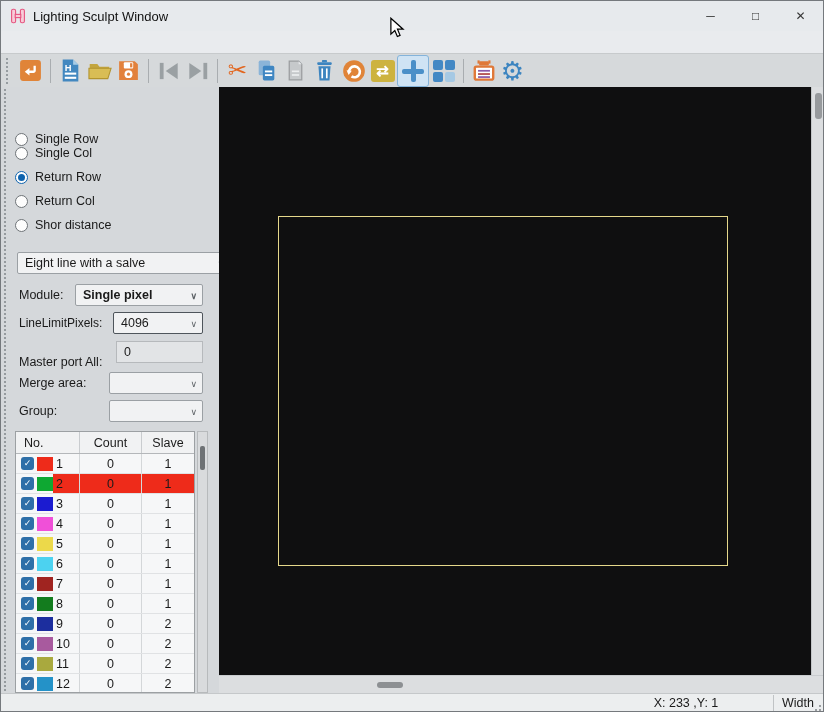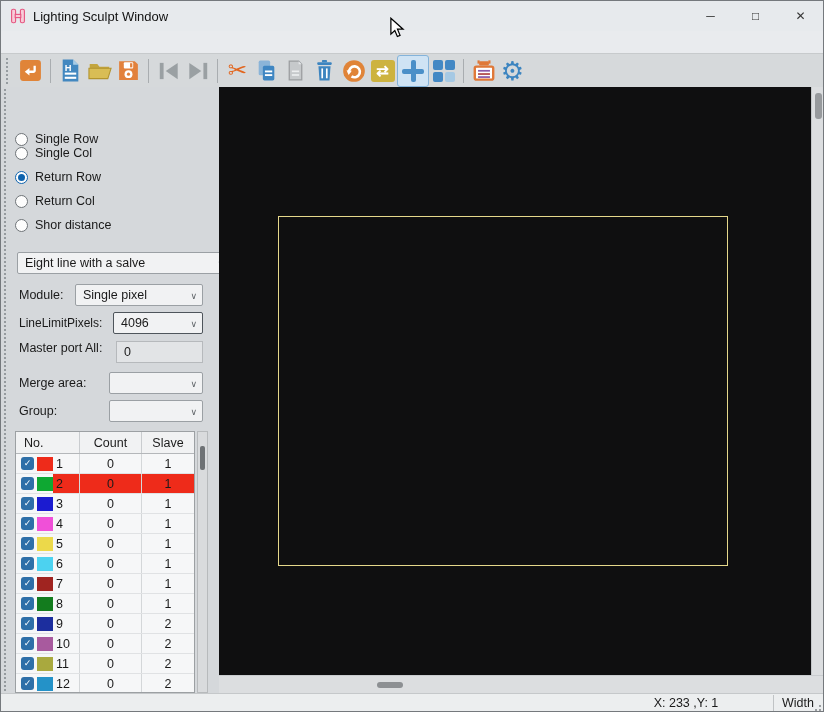--- a/index.html
+++ b/index.html
@@ -270,32 +270,32 @@
         </span>
       <span class="radio-label">Shor distance</span>
     </div>
 
     <div class="combo" style="left:16px;top:165px;width:213px;">
       <span>Eight line with a salve</span>
       <span class="chev">∨</span>
     </div>
 
     <span class="plabel" style="left:18px;top:201px;">Module:</span>
-    <div class="combo" style="left:74px;top:197px;width:128px;">
+    <div class="combo" style="left:74px;top:197px;width:128px;font-weight:bold;">
       <span>Single pixel</span>
       <span class="chev">∨</span>
     </div>
 
     <span class="plabel small" style="left:18px;top:229px;">LineLimitPixels:</span>
     <div class="combo focused" style="left:112px;top:225px;width:90px;">
       <span>4096</span>
       <span class="chev">∨</span>
     </div>
 
-    <span class="plabel" style="left:18px;top:254px;">Master port All:</span>
+    <span class="plabel" style="left:18px;top:268px;">Master port All:</span>
     <div class="field" style="left:115px;top:254px;width:87px;">
       <span>0</span>
     </div>
 
     <span class="plabel" style="left:18px;top:289px;">Merge area:</span>
     <div class="combo" style="left:108px;top:285px;width:94px;">
       <span></span>
       <span class="chev">∨</span>
     </div>
 

